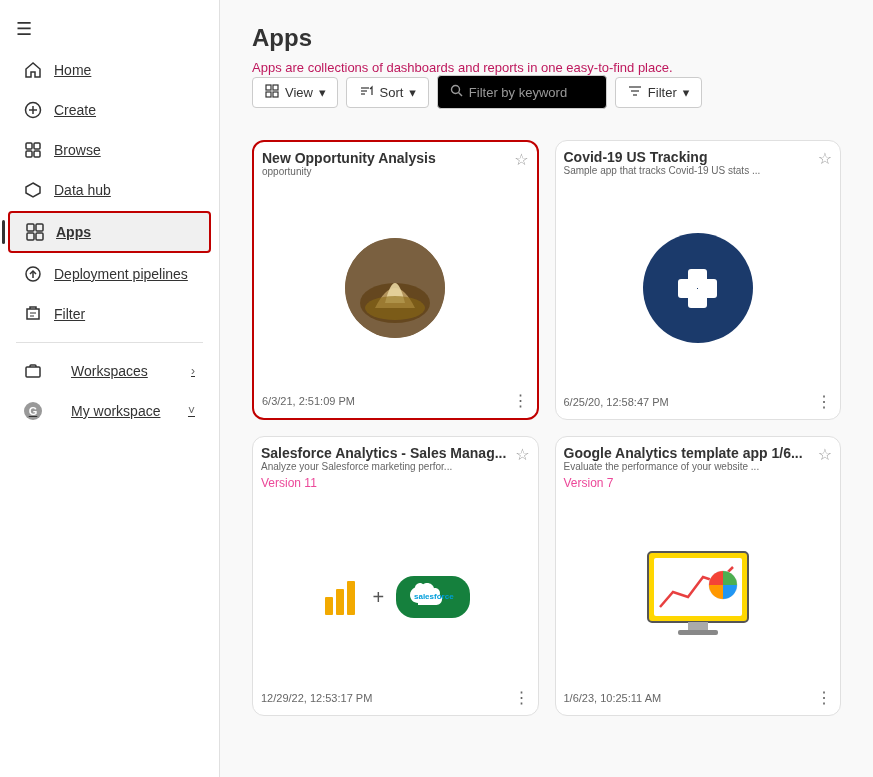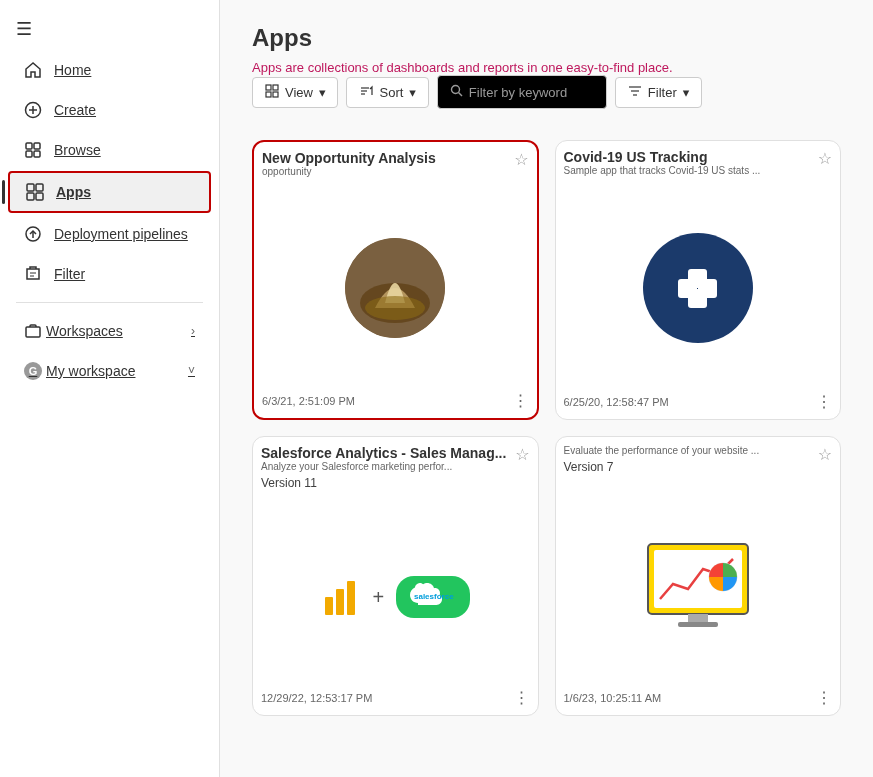--- a/index.html
+++ b/index.html
@@ -64,21 +64,21 @@
       margin: 8px 16px;
     }
     .sidebar-item-with-arrow {
       display: flex;
       align-items: center;
       justify-content: space-between;
     }
     .sidebar-item-left {
       display: flex;
       align-items: center;
-      gap: 4px;
+      gap: 29px;
       justify-content: center;
     }
     .arrow-icon { font-size: 12px; color: #666; }
 
     
     .main {
       flex: 1;
       background: #f9f9f9;
       padding: 24px 32px;
       overflow-y: auto;
@@ -168,21 +168,21 @@
       font-weight: 600;
       color: #333;
     }
     .card-subtitle {
       font-size: 10px;
       color: #666;
       margin-bottom: 4px;
     }
     .card-version {
       font-size: 12px;
-      color: #404040;
+      color: #ec4899;
       margin-bottom: 12px;
     }
     .star-icon { font-size: 16px; color: #999; cursor: pointer; }
     .card-image-area {
       flex: 1;
       display: flex;
       align-items: center;
       justify-content: center;
       padding: 16px 0;
     }
@@ -260,20 +260,28 @@
       <svg width="18" height="18" viewBox="0 0 18 18" fill="none">
         <rect x="2" y="2" width="6" height="6" rx="1" stroke="#333" stroke-width="1.5"></rect>
         <rect x="10" y="2" width="6" height="6" rx="1" stroke="#333" stroke-width="1.5"></rect>
         <rect x="2" y="10" width="6" height="6" rx="1" stroke="#333" stroke-width="1.5"></rect>
         <rect x="10" y="10" width="6" height="6" rx="1" stroke="#333" stroke-width="1.5"></rect>
       </svg>
     </span>
     <span>Browse</span>
   </div>
 
+  <div class="sidebar-item">
+    <span class="sidebar-icon">
+      <svg width="18" height="18" viewBox="0 0 18 18" fill="none">
+        <polygon points="9,2 16,6 16,12 9,16 2,12 2,6" stroke="#333" stroke-width="1.5" fill="none"></polygon>
+      </svg>
+    </span>
+    <span>Data hub</span>
+  </div>
 
 
   <div class="sidebar-item active" style="border: 2px solid #c00000; border-radius:4px;">
     <span class="sidebar-icon">
       <svg width="18" height="18" viewBox="0 0 18 18" fill="none">
         <rect x="1" y="1" width="7" height="7" rx="1" stroke="#333" stroke-width="1.5"></rect>
         <rect x="10" y="1" width="7" height="7" rx="1" stroke="#333" stroke-width="1.5"></rect>
         <rect x="1" y="10" width="7" height="7" rx="1" stroke="#333" stroke-width="1.5"></rect>
         <rect x="10" y="10" width="7" height="7" rx="1" stroke="#333" stroke-width="1.5"></rect>
       </svg>
@@ -448,37 +456,38 @@
       <div class="card-image-area">
         <div class="salesforce-img">
 
           <svg width="40" height="40" viewBox="0 0 40 40" fill="none">
             <rect x="5" y="20" width="8" height="18" rx="1" fill="#f2a900"></rect>
             <rect x="16" y="12" width="8" height="26" rx="1" fill="#f2a900"></rect>
             <rect x="27" y="4" width="8" height="34" rx="1" fill="#f2a900"></rect>
           </svg>
           <span style="font-size:20px;color:#555;margin:0 4px;">+</span>
 
-          <div style="background:#22c55e;border-radius:18px;padding:7px 12px;">
+          <div style="background:#15803d;border-radius:18px;padding:7px 12px;">
             <svg width="50" height="24" viewBox="0 0 50 24" fill="none">
               <path d="M10 20C5.6 20 2 16.4 2 12C2 8.7 4 5.8 6.9 4.5C7.2 2.1 9.2 0.2 11.7 0C13 0 14.2 0.5 15.1 1.3C16.3 0.5 17.7 0 19.2 0C22.5 0 25.3 2.2 26 5.2C26.3 5.1 26.7 5.1 27 5.1C29.8 5.1 32 7.3 32 10.1C32 10.7 31.9 11.3 31.7 11.9C33.1 12.9 34 14.5 34 16.3C34 19.4 31.5 22 28.4 22H10V20Z" fill="white"></path>
               <text x="6" y="16" font-size="8" fill="#009edb" font-family="Arial" font-weight="bold">salesforce</text>
             </svg>
           </div>
         </div>
       </div>
       <div class="card-footer">
         <span class="card-date">12/29/22, 12:53:17 PM</span>
         <span class="more-icon">⋮</span>
       </div>
     </div>
 
     <div class="app-card">
       <div class="card-header">
         <div>
+          <div class="card-title">Google Analytics template app 1/6...</div>
           <div class="card-subtitle">Evaluate the performance of your website ...</div>
           <div class="card-version">Version 7</div>
         </div>
         <span class="star-icon">☆</span>
       </div>
       <div class="card-image-area">
 
         <svg width="120" height="100" viewBox="0 0 120 100" xmlns="http://www.w3.org/2000/svg">
 
           <rect x="10" y="5" width="100" height="70" rx="4" fill="#ffd700" stroke="#555" stroke-width="2"></rect>

